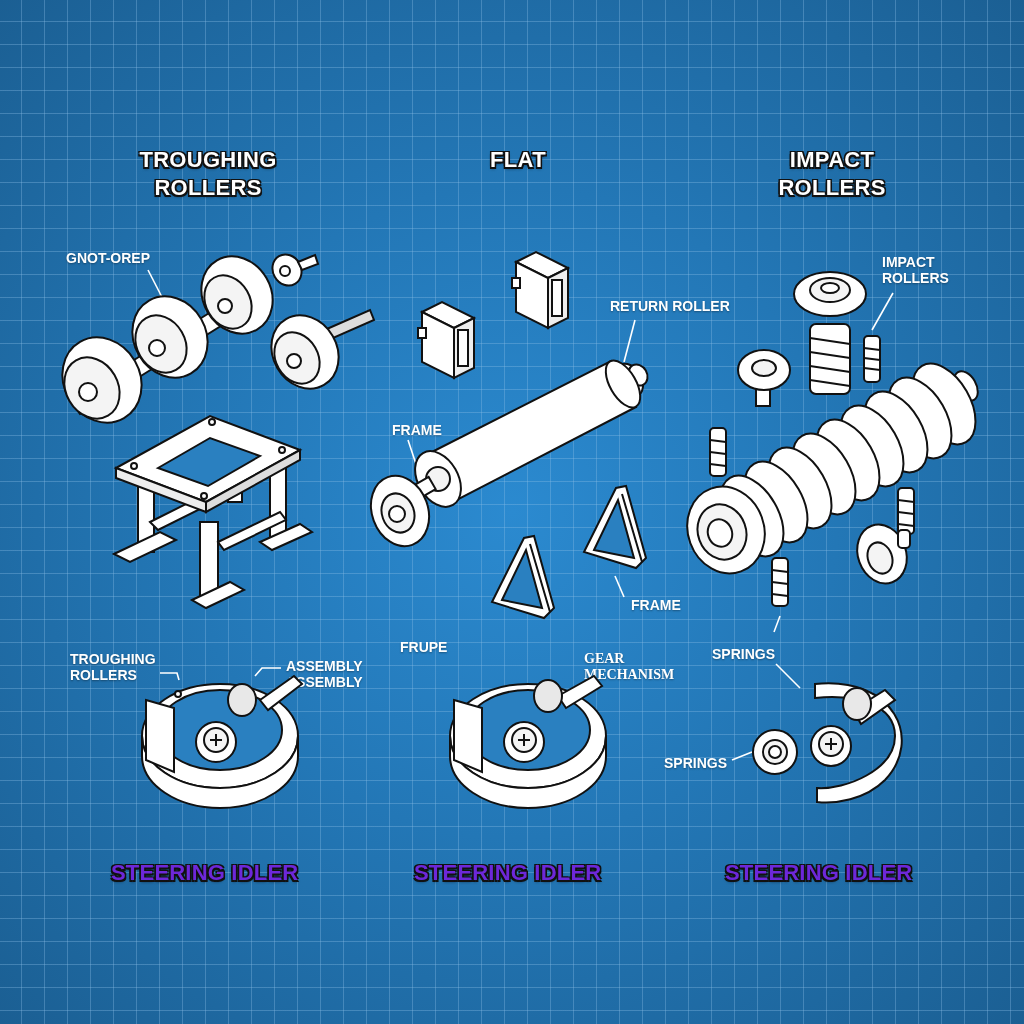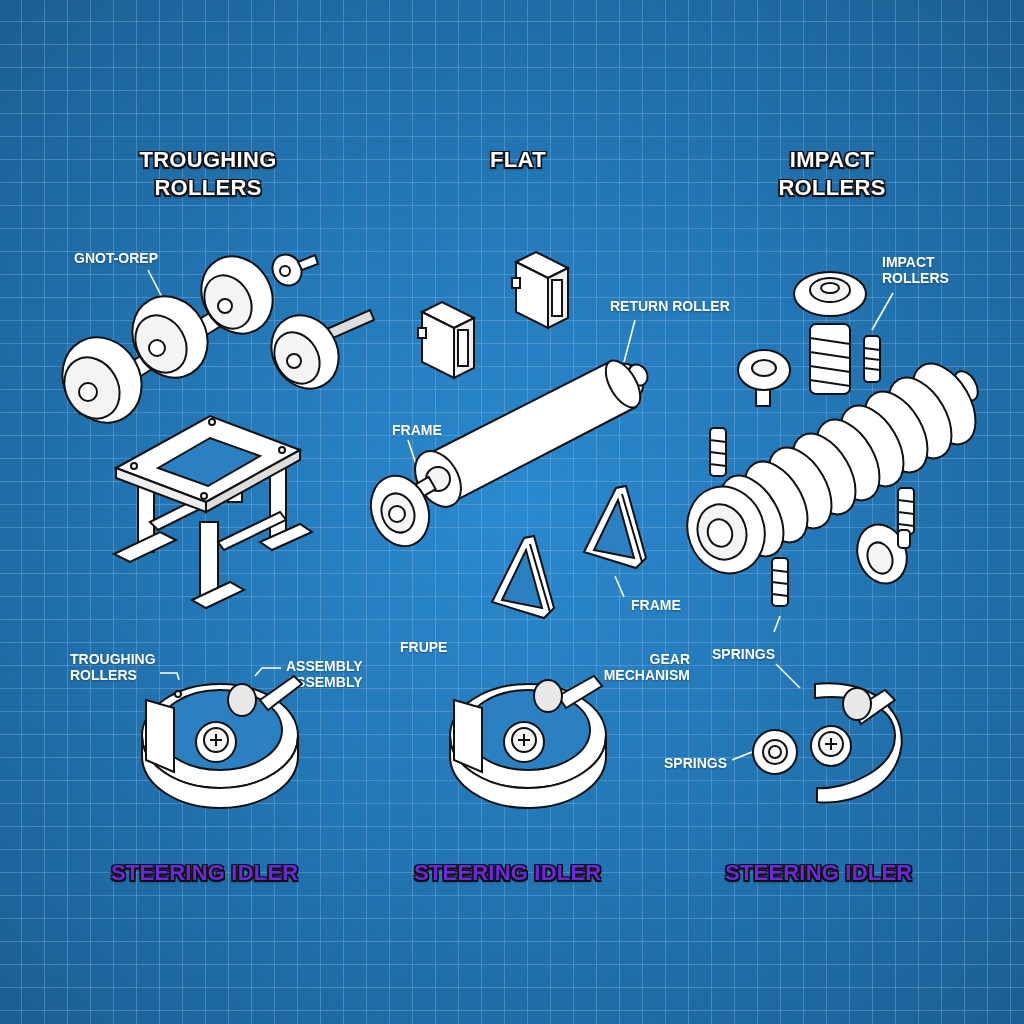--- a/index.html
+++ b/index.html
@@ -21,41 +21,41 @@
   }
   .caption {
     position: absolute; color: #6d28d9; font-weight: bold; font-size: 22px;
     text-shadow: -1.5px -1.5px 0 #111, 1.5px -1.5px 0 #111, -1.5px 1.5px 0 #111, 1.5px 1.5px 0 #111, 0 2px 3px rgba(0,0,0,0.5);
     white-space: nowrap; letter-spacing: 0.2px;
   }
   .label {
     position: absolute; color: #fff; font-weight: bold; font-size: 14px;
     line-height: 16px; white-space: nowrap; text-shadow: 0 1px 2px rgba(0,0,0,0.35);
   }
-  .label.c { text-align: right; }
+  .label.c { text-align: left; font-family: Liberation Serif, serif; }
   svg.art { position: absolute; overflow: visible; }
   svg.art * { vector-effect: non-scaling-stroke; }
   .leader { position: absolute; left: 0; top: 0; pointer-events: none; }
 </style>
 </head>
 <body>
 
 <div class="title" style="left:118px; top:146px; width:180px;">
   <div>TROUGHING</div>
   <div>ROLLERS</div>
 </div>
 <div class="title" style="left:418px; top:146px; width:200px;">
   <div>FLAT</div>
 </div>
 <div class="title" style="left:752px; top:146px; width:160px;">
   <div>IMPACT</div>
   <div>ROLLERS</div>
 </div>
 
-<div class="label" style="left:66px; top:250px;margin-left:8px;">GNOT-OREP</div>
+<div class="label" style="left:66px; top:250px;">GNOT-OREP</div>
 
 <div class="label" style="left:610px; top:298px;">RETURN ROLLER</div>
 <div class="label" style="left:392px; top:422px;">FRAME</div>
 <div class="label" style="left:631px; top:597px;">FRAME</div>
 
 <div class="label" style="left:882px; top:254px;">
   <div>IMPACT</div>
   <div>ROLLERS</div>
 </div>
 

